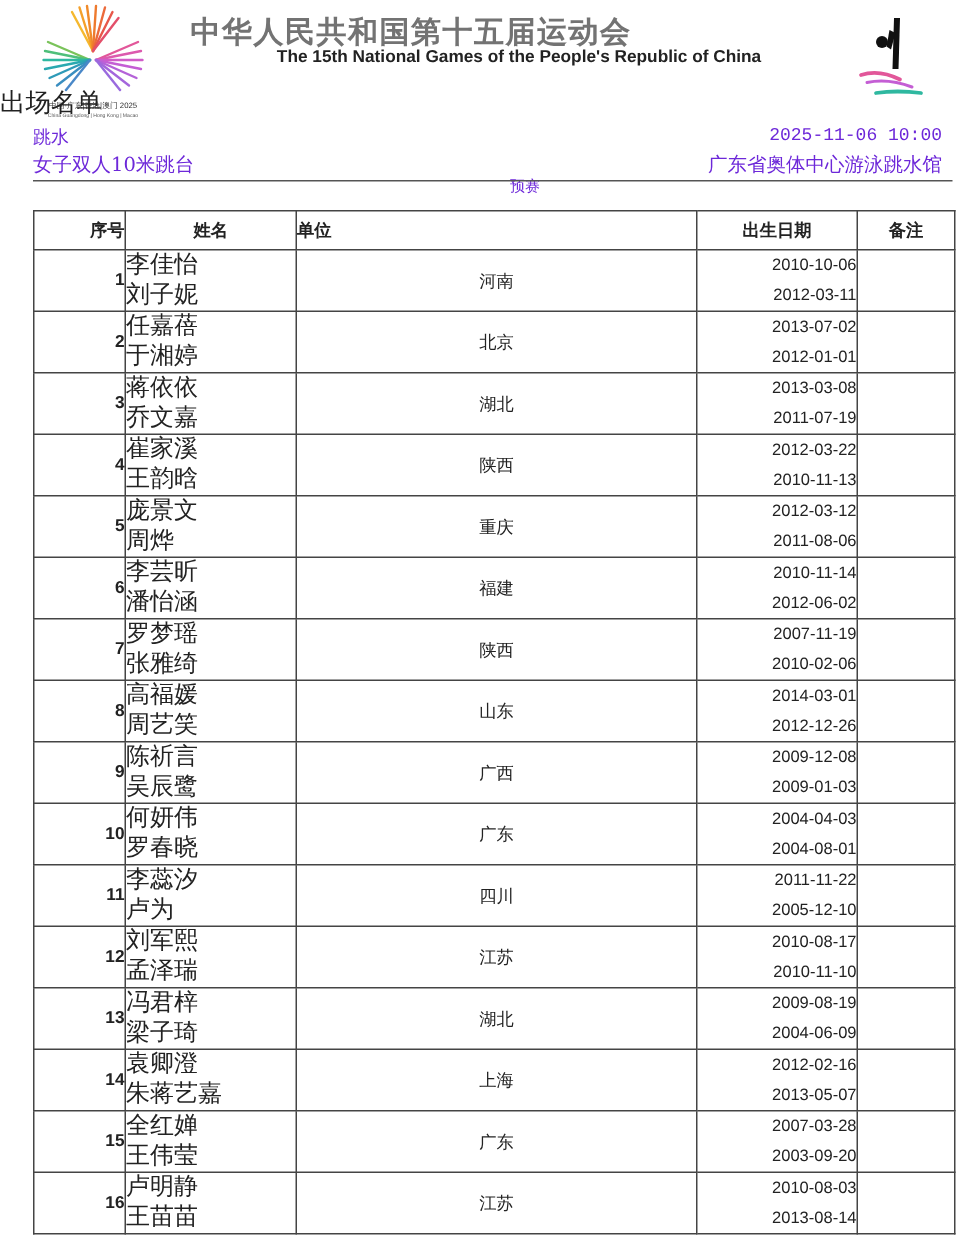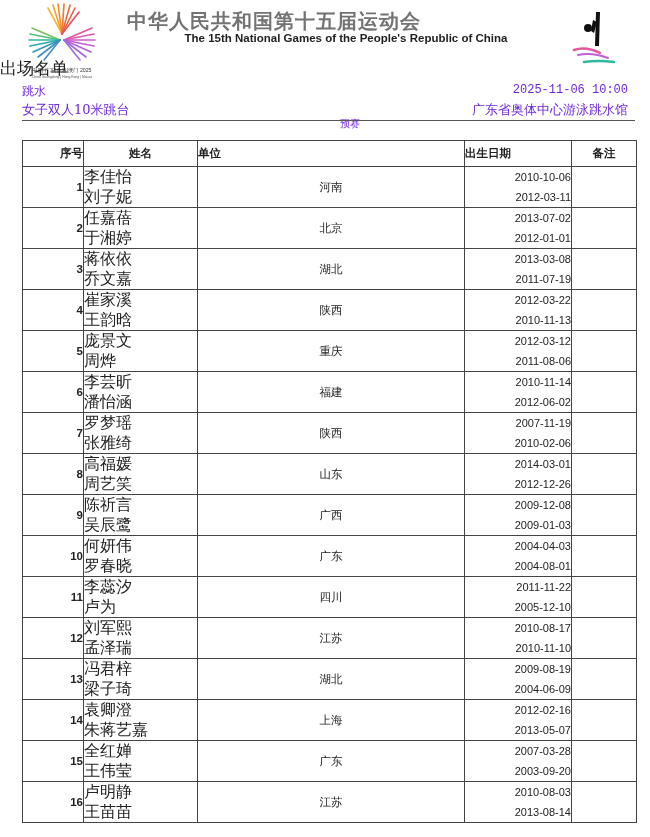--- a/index.html
+++ b/index.html
@@ -26,21 +26,21 @@
 
   table.roster { position:absolute; left:22px; top:140px; width:614px; border-collapse:collapse; table-layout:fixed; }
   table.roster th, table.roster td { border:1px solid #444; padding:0; }
   table.roster th { height:25px; font-weight:bold; font-family:"DejaVu Serif","Liberation Serif",serif;
                     font-size:11.5px; color:#222; }
   .col-no { width:61px; } .col-name { width:114px; } .col-unit { width:267px; }
   .col-dob { width:107px; } .col-note { width:65px; }
   th.h-no { text-align:right; padding-right:6px; }
   th.h-name { text-align:center; padding-left:9px; }
   th.h-unit { text-align:left; padding-left:11px; }
-  th.h-dob { text-align:left; padding-right:6px; }
+  th.h-dob { text-align:center; padding-right:6px; }
   th.h-note { text-align:center; }
 
   table.roster td { height:40px; vertical-align:middle; }
   td.c-no { text-align:right; padding-right:12px; font-family:"Liberation Sans",sans-serif; font-size:11.5px; font-weight:bold; color:#222; }
   td.c-name { padding-left:9px; font-family:Liberation Serif, serif; font-size:16px; color:#222; }
   td.c-unit { padding-left:11px; font-family:"DejaVu Serif","Liberation Serif",serif; font-size:11.5px; color:#222;text-align:center; }
   td.c-dob { text-align:right; padding-right:6px; font-family:Liberation Sans, sans-serif; font-size:11px; color:#222; }
   .line { display:block; height:20px; line-height:20px; }
 </style>
 </head>

